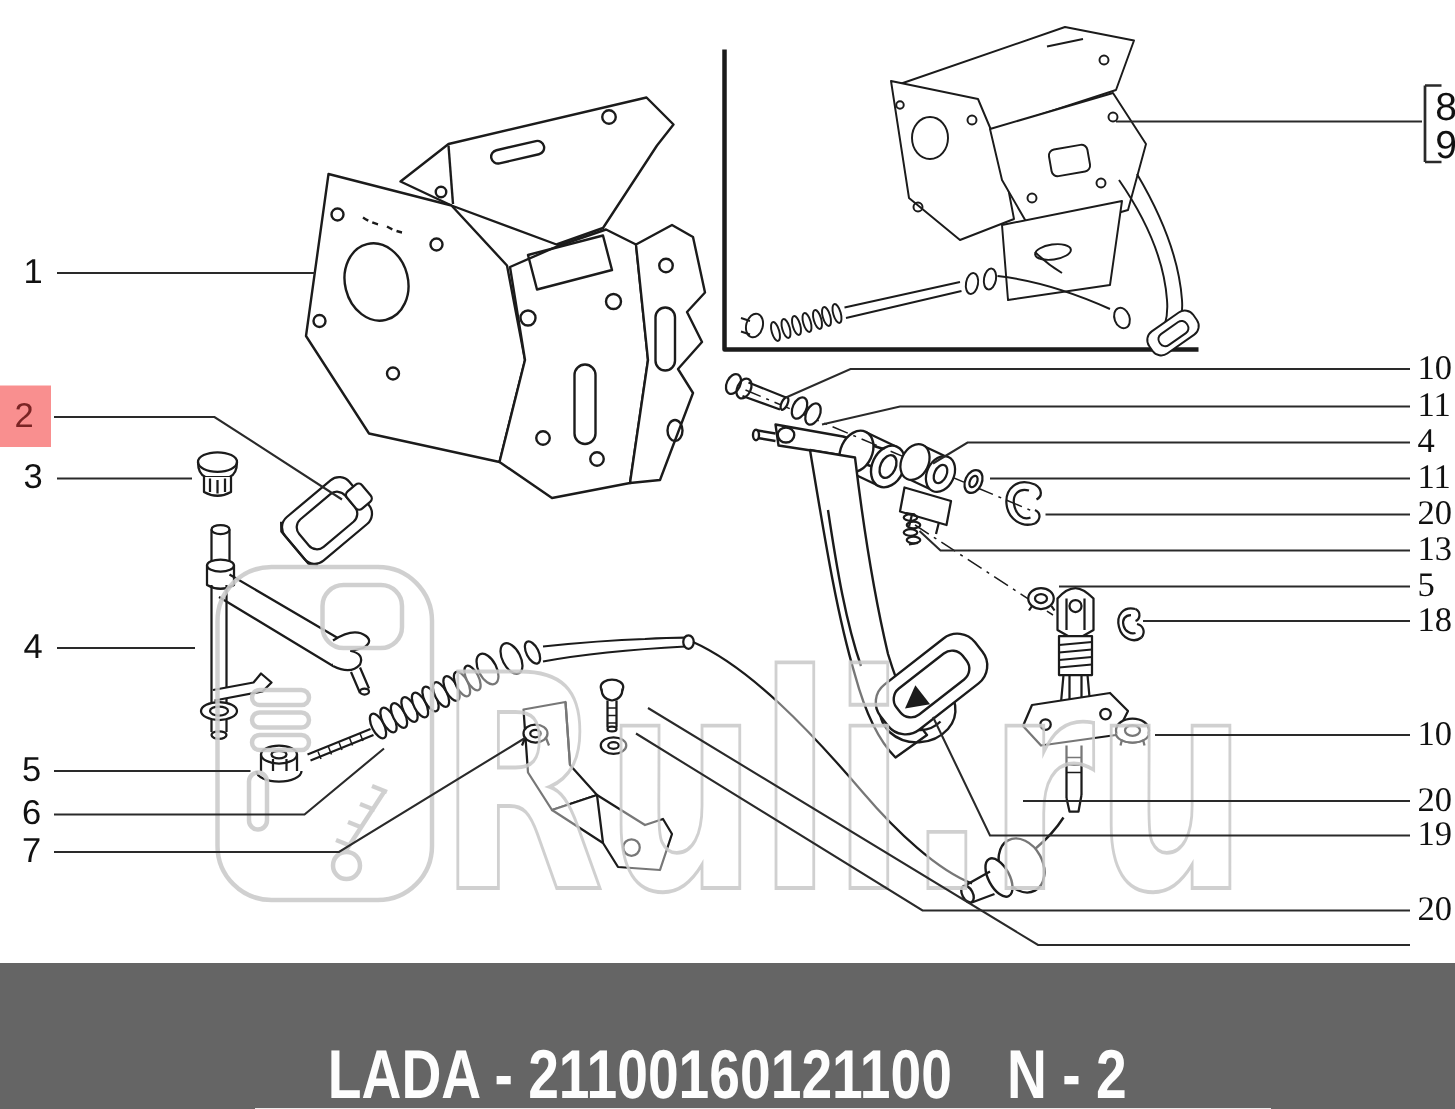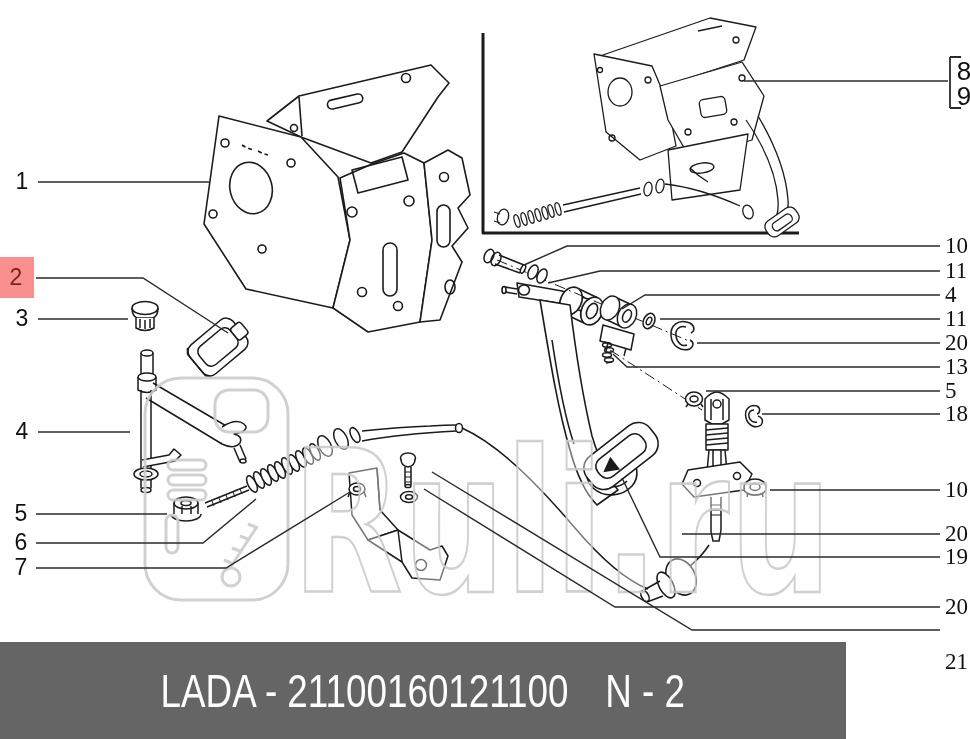--- a/index.html
+++ b/index.html
@@ -13,23 +13,23 @@
     transform:translate(-50%,-50%);white-space:nowrap;
   }
   .num.rt{transform:translate(0,-50%);font-family:Liberation Serif, serif;}
   .num.big{font-size:26px;}
   #n2-box{
     position:absolute;left:0;top:257px;width:34px;height:41px;
     background:var(--highlight_bg,#f98f8f);
   }
   #c-n2{color:var(--highlight_text,#7a2424);}
   .banner{
-    position:absolute;left:0;top:642px;width:846px;height:97px;
+    position:absolute;left:0;top:642px;width:970px;height:97px;
     background:var(--banner_bg,#656565);
-    display:flex;align-items:center;justify-content:center;
+    display:flex;align-items:flex-end;justify-content:center;font-weight:bold;
   }
   .banner-inner{
     display:flex;gap:46px;align-items:baseline;
     color:var(--banner_text,#fdfdfd);font-size:46px;line-height:1;
     transform:scaleX(0.8);white-space:nowrap;
   }
   .art{stroke:var(--line,#1b1b1b);}
 </style>
 </head>
 <body>

